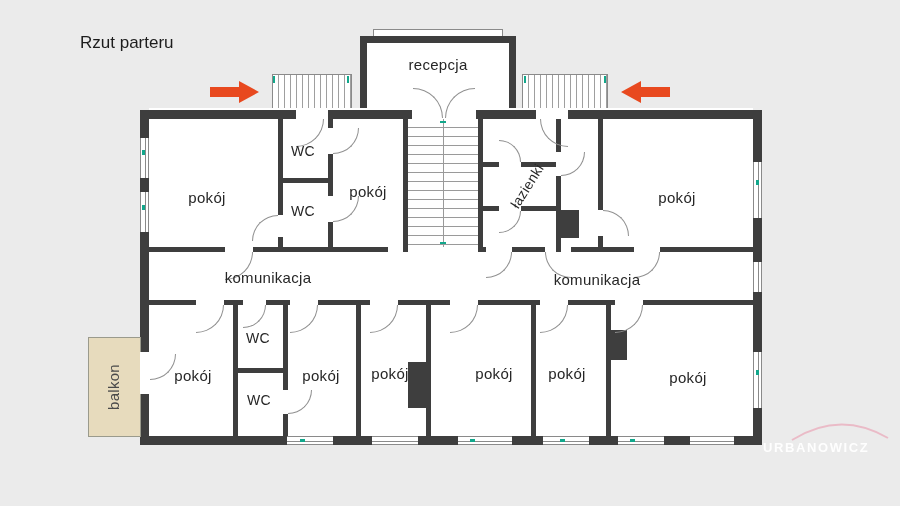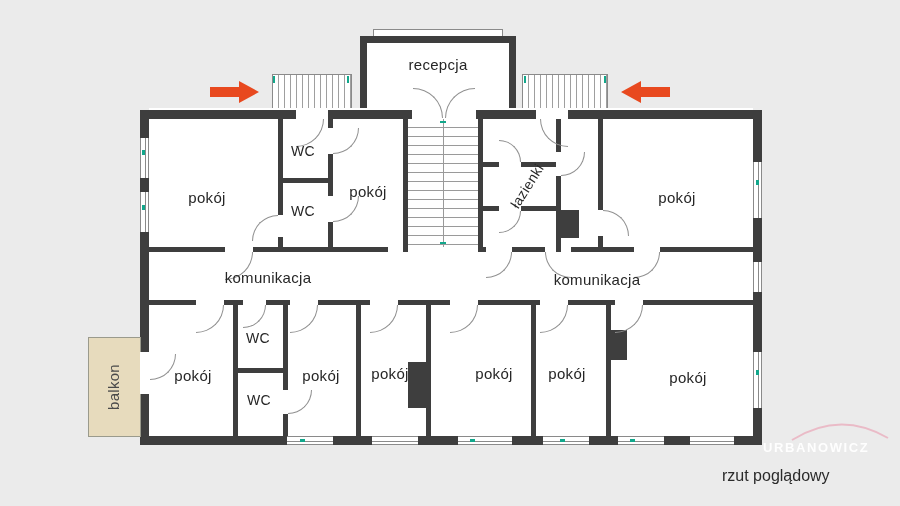--- a/index.html
+++ b/index.html
@@ -30,21 +30,21 @@
   .caption{position:absolute;left:722px;top:467px;font-size:16px;color:#2b2b2b;}
   .wm{position:absolute;left:763px;top:440px;font-size:13px;font-weight:bold;color:rgba(255,255,255,.95);letter-spacing:1.6px;}
   .recep{position:absolute;left:360px;top:36px;width:156px;height:83px;background:#ffffff;border:7px solid #3e3e3e;border-bottom:none;box-sizing:border-box;}
   .step{position:absolute;left:373px;top:29px;width:130px;height:8px;background:#fff;border:1.3px solid #8a8a8a;box-sizing:border-box;}
 </style>
 </head>
 <body>
 
 <div class="canvas">
 
-  <div class="caption">rzut poglądowy</div>
+  <div class="title">Rzut parteru</div>
 
   <div class="step"></div>
   <div class="recep"></div>
   <div class="hatch-v" style="left:272px;top:74px;width:80px;height:38px;"></div>
   <div class="hatch-v" style="left:522px;top:74px;width:86px;height:38px;"></div>
 
   <div class="abs" style="left:210px;top:79px;width:50px;height:26px;">
     <svg width="50" height="26" viewBox="0 0 50 26">
         <polygon points="0,8 29,8 29,2 49,13 29,24 29,18 0,18" fill="#e8491f"></polygon>
       </svg>

